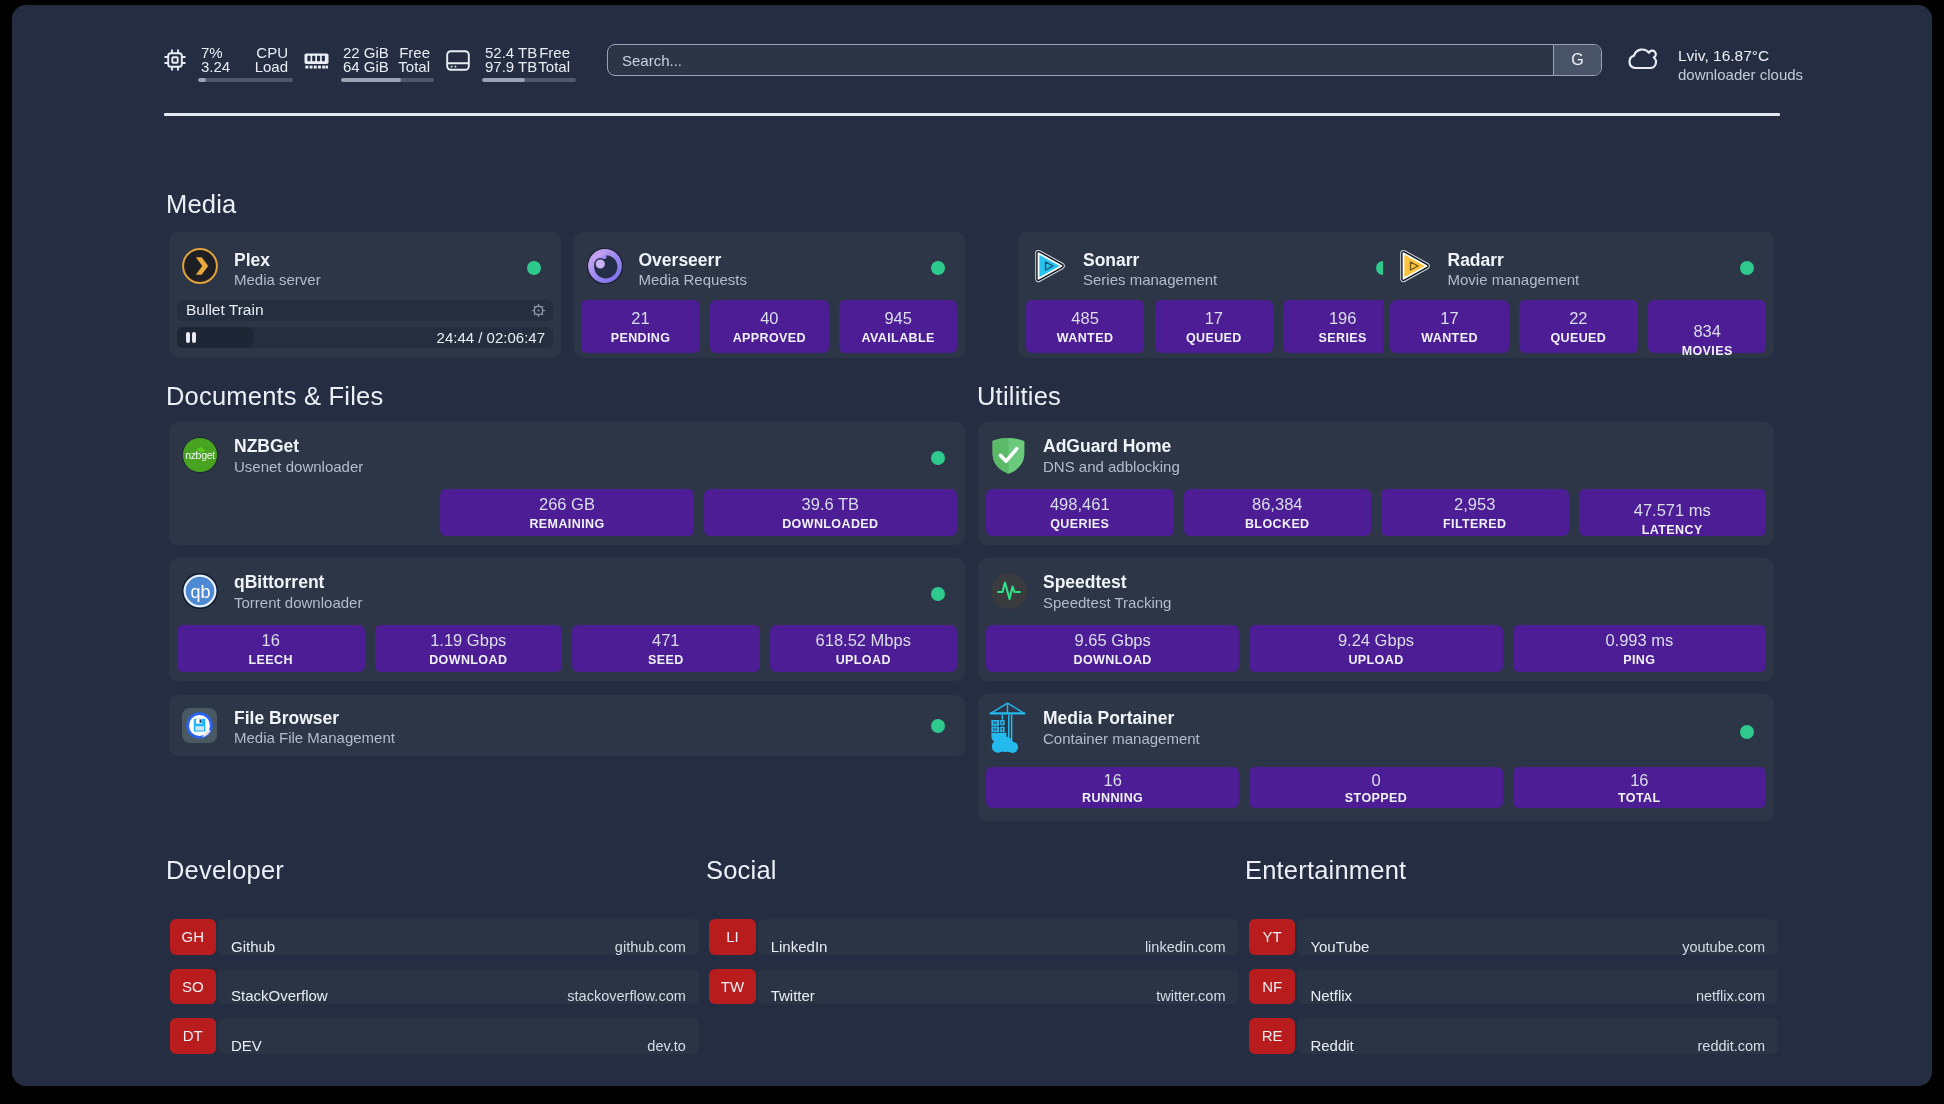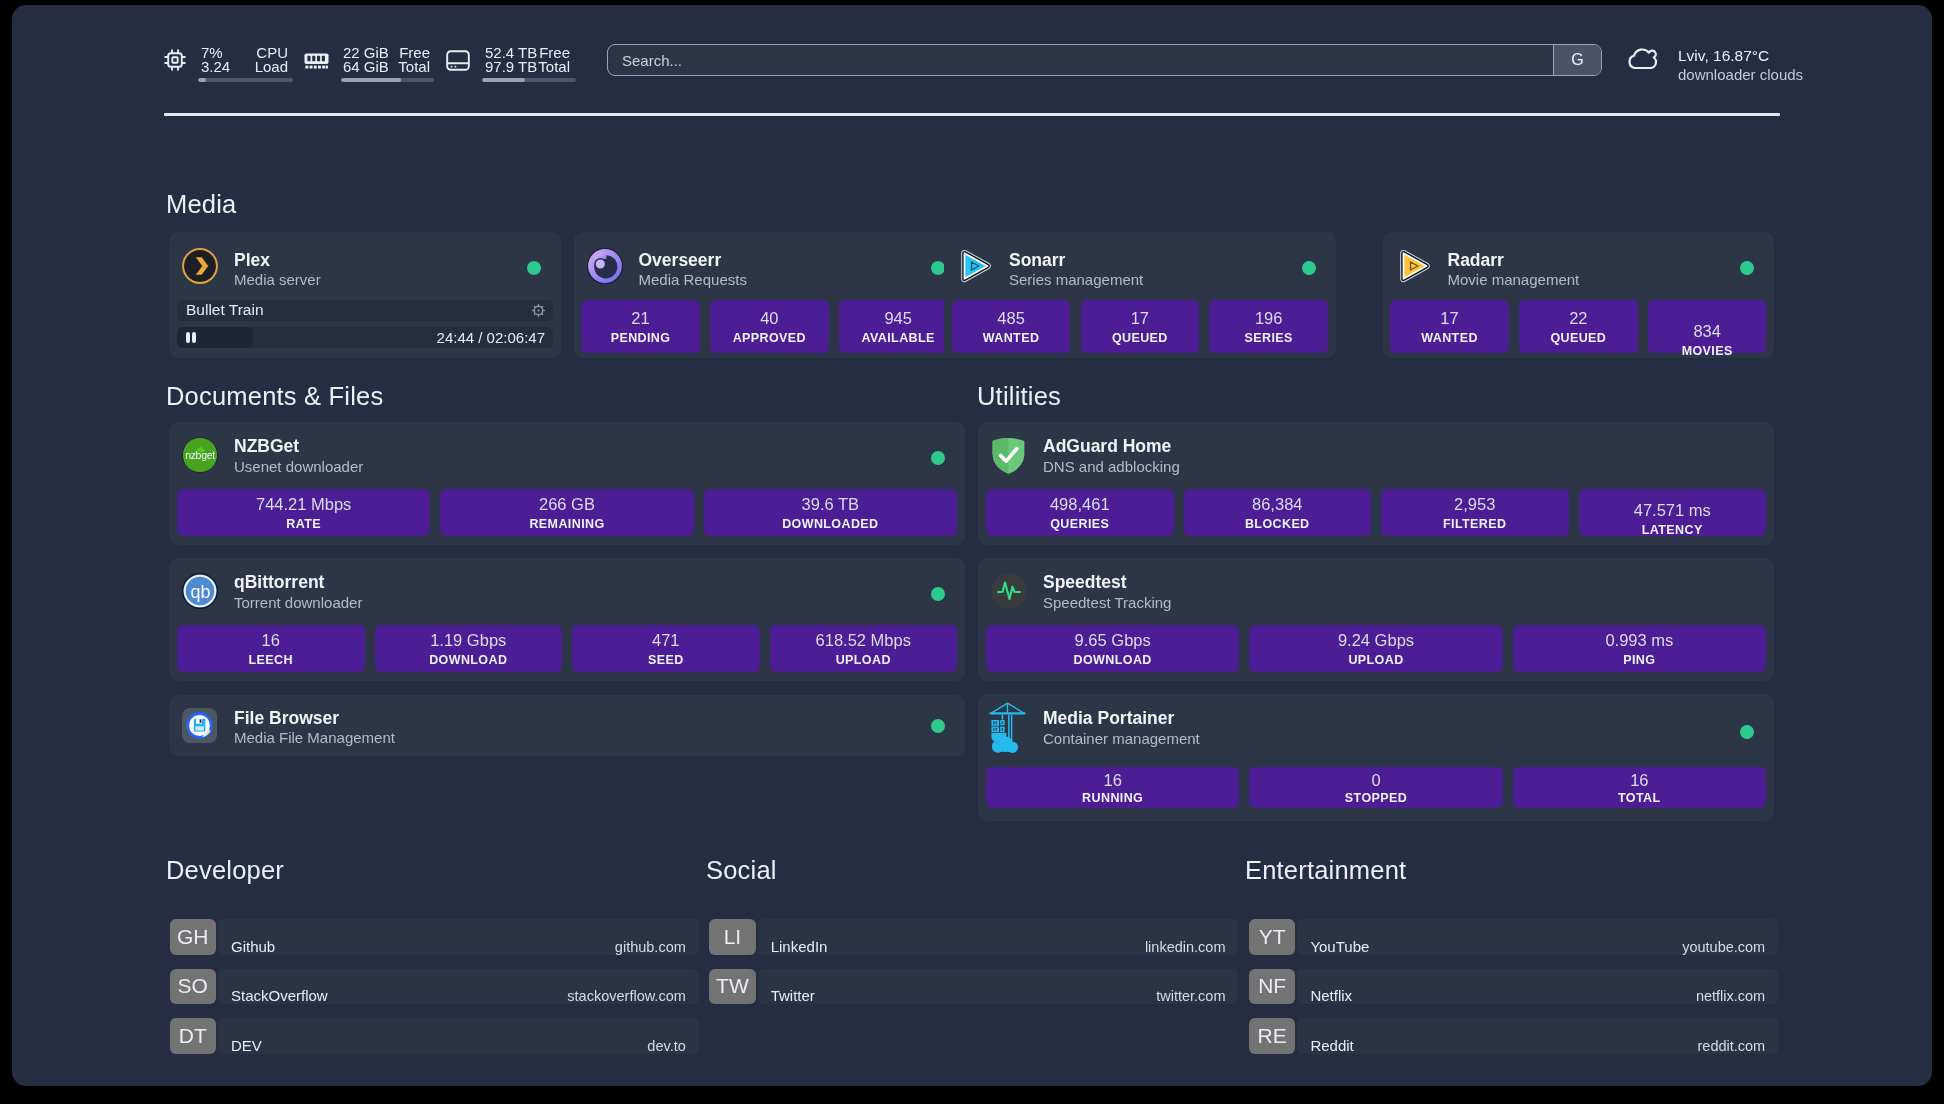--- a/index.html
+++ b/index.html
@@ -9,21 +9,21 @@
 .sv{font-size:16.5px;color:#D9DEE8;}
 .sl{font-size:12.5px;font-weight:700;color:#EFF2F7;letter-spacing:0.4px}
 .title{font-size:17.5px;font-weight:600;color:#F0F3F7;line-height:19px}
 .sub{font-size:15px;color:#B3BCC9;line-height:19px}
 .dot{width:14px;height:14px;border-radius:50%;background:#2EC98C}
 .head{font-size:25.5px;font-weight:400;color:#ECEFF5;letter-spacing:0.2px}
 .wtxt{font-size:15px;color:#e9edf3;line-height:13.5px;display:flex;flex-direction:column;justify-content:space-between;height:27px}
 .wrow{display:flex;justify-content:space-between}
 .track{height:4.5px;border-radius:2.5px;background:#4E586A;overflow:hidden}
 .fill{height:100%;border-radius:2.5px;background:#9AA4B2}
-.abbr{background:#737373;border-radius:6px;color:#e9edf3;font-size:21px;display:flex;align-items:center;justify-content:center}
+.abbr{background:#b91c1c;border-radius:6px;color:#e9edf3;font-size:15px;display:flex;align-items:center;justify-content:center}
 .bbar{background:#2A3444;border-radius:5px;color:#e9edf3;font-size:15px;display:flex;align-items:flex-end;justify-content:space-between;padding:0 13px}
 .bbar .dom{font-size:14.5px;color:#d6dce5}
 </style></head><body>
 <div class="a page"></div>
 <div class="a " style="left:164px;top:49px;width:22px;height:22px"><svg width="22" height="22" viewBox="0 0 22 22" fill="none" stroke="#e9edf3" stroke-width="1.9" stroke-linecap="round">
       <rect x="4.2" y="4.2" width="13.6" height="13.6" rx="2.6"></rect>
       <rect x="8.3" y="8.3" width="5.4" height="5.4" rx="1"></rect>
       <path d="M8 4V1.2M14 4V1.2M8 20.8V18M14 20.8V18M4 8H1.2M4 14H1.2M20.8 8H18M20.8 14H18"></path>
     </svg></div>
 <div class="a wtxt" style="left:201px;top:46px;width:87px">
@@ -150,21 +150,21 @@
     </div>
     <div class="a stat" style="left:136.60000000000002px;top:68px;width:118.5px;height:53px">
       <div class="sv" style="margin-top:8.5px">40</div>
       <div class="sl" style="margin-top:3px">APPROVED</div>
     </div>
     <div class="a stat" style="left:265.40000000000003px;top:68px;width:118.5px;height:53px">
       <div class="sv" style="margin-top:8.5px">945</div>
       <div class="sl" style="margin-top:3px">AVAILABLE</div>
     </div>
   </div>
-<div class="a card" style="left:944px;top:232px;width:391.5px;height:126px">
+<div class="a card" style="left:1018px;top:232px;width:391.5px;height:126px">
     <div class="a" style="left:13px;top:16px;width:36px;height:36px"><svg width="36" height="36" viewBox="0 0 36 36">
         <polygon points="7.5,5.2 30.5,18 7.5,30.8" fill="none" stroke="#cdd5df" stroke-width="6.6" stroke-linejoin="round"></polygon>
         <polygon points="7.5,5.2 30.5,18 7.5,30.8" fill="none" stroke="#10151c" stroke-width="4.6" stroke-linejoin="round"></polygon>
         <polygon points="7.5,5.2 30.5,18 7.5,30.8" fill="#29c3ef" stroke="#ffffff" stroke-width="1.8" stroke-linejoin="round"></polygon>
         <polygon points="14.5,14 22,18 14.5,22" fill="none" stroke="#15516b" stroke-width="1.3" stroke-linejoin="round"></polygon>
       </svg></div>
     <div class="a title" style="left:65px;top:18.5px">Sonarr</div>
     <div class="a sub" style="left:65px;top:37.5px">Series management</div>
     <div class="a dot" style="right:20px;top:29px"></div>
     <div class="a stat" style="left:7.8px;top:68px;width:118.5px;height:53px">
@@ -205,24 +205,20 @@
   </div>
 <div class="a card" style="left:169px;top:422px;width:796px;height:123px">
     <div class="a" style="left:13px;top:15px;width:36px;height:36px"><svg width="36" height="36" viewBox="0 0 36 36">
         <circle cx="18" cy="18" r="17.6" fill="#48a321" stroke="#1b2433" stroke-width="1"></circle>
         <path d="M14.5 12.5l4-2.8 5 3.6-4 2.6z" fill="#59c81e"></path>
         <text x="18" y="21.8" font-size="10.5" fill="#f4f6f9" text-anchor="middle" font-family="Liberation Sans, sans-serif" letter-spacing="-0.3">nzbget</text>
       </svg></div>
     <div class="a title" style="left:65px;top:15px">NZBGet</div>
     <div class="a sub" style="left:65px;top:35px">Usenet downloader</div>
     <div class="a dot" style="right:20px;top:29px"></div>
-    <div class="a stat" style="left:8.0px;top:67px;width:253.33333333333334px;height:47px">
-      <div class="sv" style="margin-top:6px">744.21 Mbps</div>
-      <div class="sl" style="margin-top:2.5px">RATE</div>
-    </div>
     <div class="a stat" style="left:271.33333333333337px;top:67px;width:253.33333333333334px;height:47px">
       <div class="sv" style="margin-top:6px">266 GB</div>
       <div class="sl" style="margin-top:2.5px">REMAINING</div>
     </div>
     <div class="a stat" style="left:534.6666666666667px;top:67px;width:253.33333333333334px;height:47px">
       <div class="sv" style="margin-top:6px">39.6 TB</div>
       <div class="sl" style="margin-top:2.5px">DOWNLOADED</div>
     </div>
   </div>
 <div class="a card" style="left:169px;top:558px;width:796px;height:123px">

